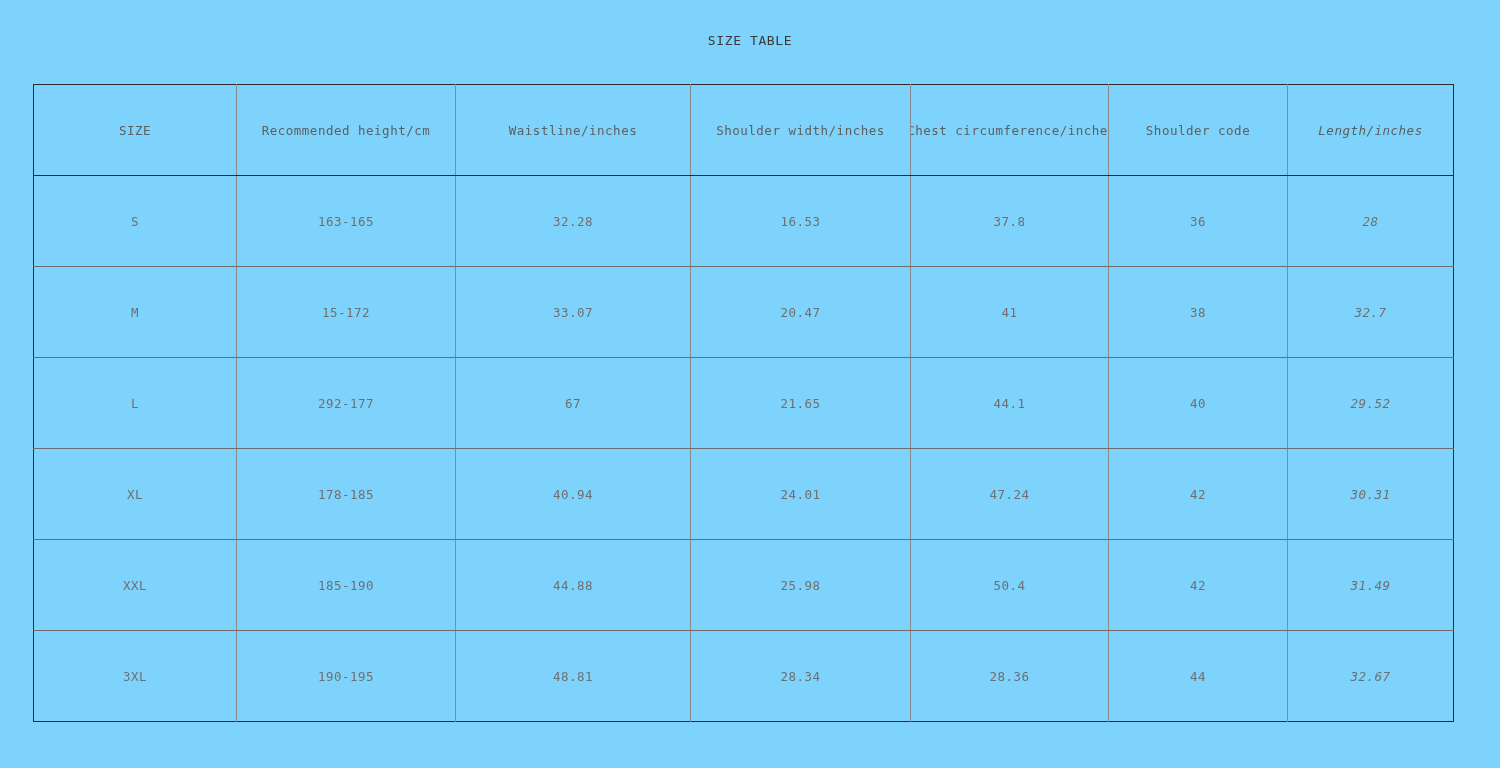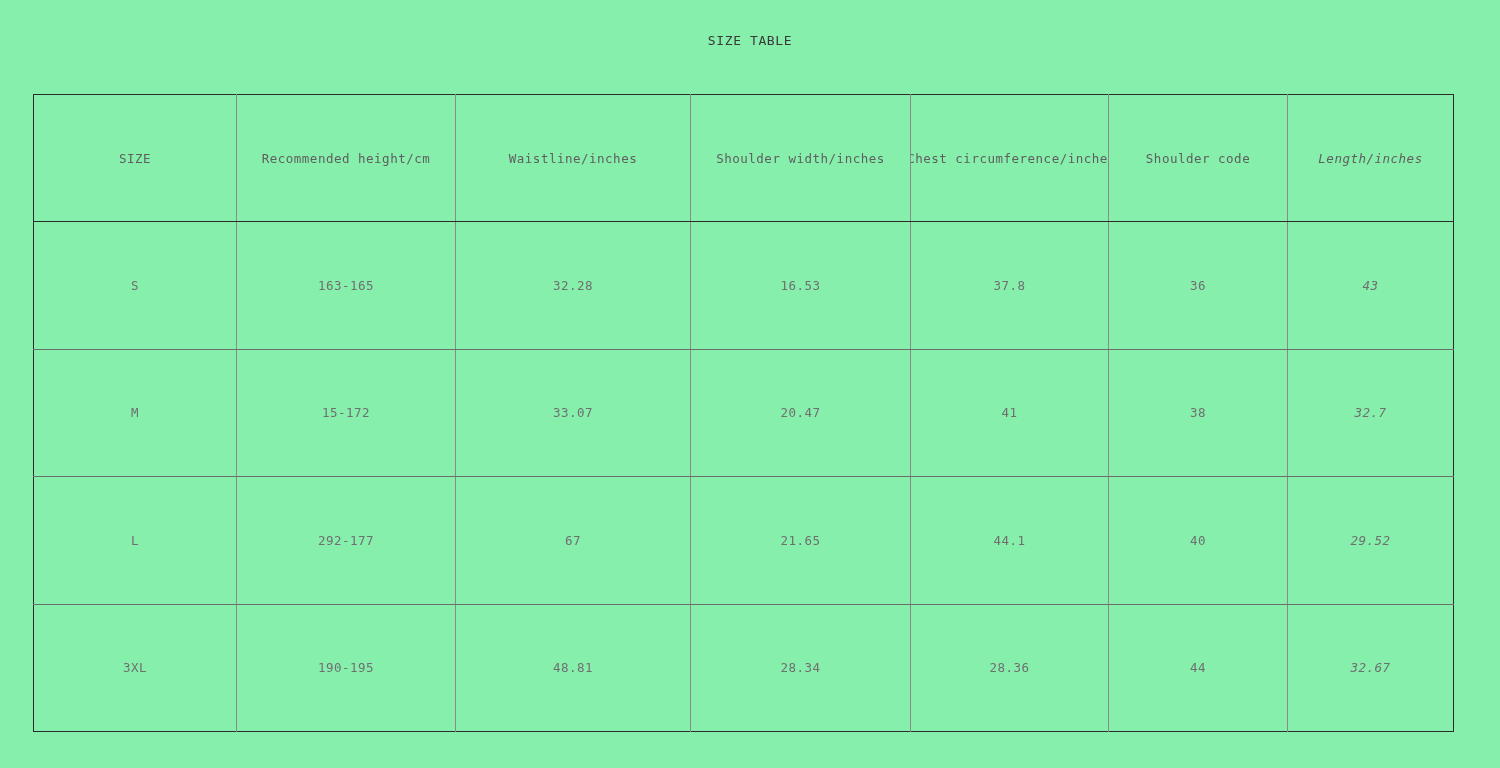--- a/index.html
+++ b/index.html
@@ -12,42 +12,42 @@
     width: 1500px;
     height: 768px;
     font-family: "DejaVu Sans Mono", "Liberation Mono", monospace;
     overflow: hidden;
   }
 
   #page {
     position: relative;
     width: 1500px;
     height: 768px;
-    background: #86efac;
+    background: #7dd3fc;
   }
 
   
   #table-title {
     position: absolute;
     left: 0;
     top: 33px;
     width: 1500px;
     text-align: center;
     font-size: 13px;
     letter-spacing: 0.6px;
     color: #3a3a3a;
     font-family: "DejaVu Sans Mono", "Liberation Mono", monospace;
     white-space: nowrap;
   }
 
   
   #size-table-wrap {
     position: absolute;
     left: 33px;
-    top: 94px;
+    top: 84px;
     width: 1420px;
     height: 638px;
   }
 
   table.size-table {
     border-collapse: collapse;
     table-layout: fixed;
     width: 1420px;
     height: 638px;
     border-top: 1.6px solid #2b2b2b;
@@ -146,21 +146,21 @@
           <td>Length/inches</td>
         </tr>
 
         <tr>
           <td>S</td>
           <td>163-165</td>
           <td>32.28</td>
           <td>16.53</td>
           <td>37.8</td>
           <td>36</td>
-          <td>43</td>
+          <td>28</td>
         </tr>
 
         <tr>
           <td>M</td>
           <td>15-172</td>
           <td>33.07</td>
           <td>20.47</td>
           <td>41</td>
           <td>38</td>
           <td>32.7</td>
@@ -169,21 +169,39 @@
         <tr>
           <td>L</td>
           <td>292-177</td>
           <td>67</td>
           <td>21.65</td>
           <td>44.1</td>
           <td>40</td>
           <td>29.52</td>
         </tr>
 
-
+        <tr>
+          <td>XL</td>
+          <td>178-185</td>
+          <td>40.94</td>
+          <td>24.01</td>
+          <td>47.24</td>
+          <td>42</td>
+          <td>30.31</td>
+        </tr>
+
+        <tr>
+          <td>XXL</td>
+          <td>185-190</td>
+          <td>44.88</td>
+          <td>25.98</td>
+          <td>50.4</td>
+          <td>42</td>
+          <td>31.49</td>
+        </tr>
 
         <tr>
           <td>3XL</td>
           <td>190-195</td>
           <td>48.81</td>
           <td>28.34</td>
           <td>28.36</td>
           <td>44</td>
           <td>32.67</td>
         </tr>

